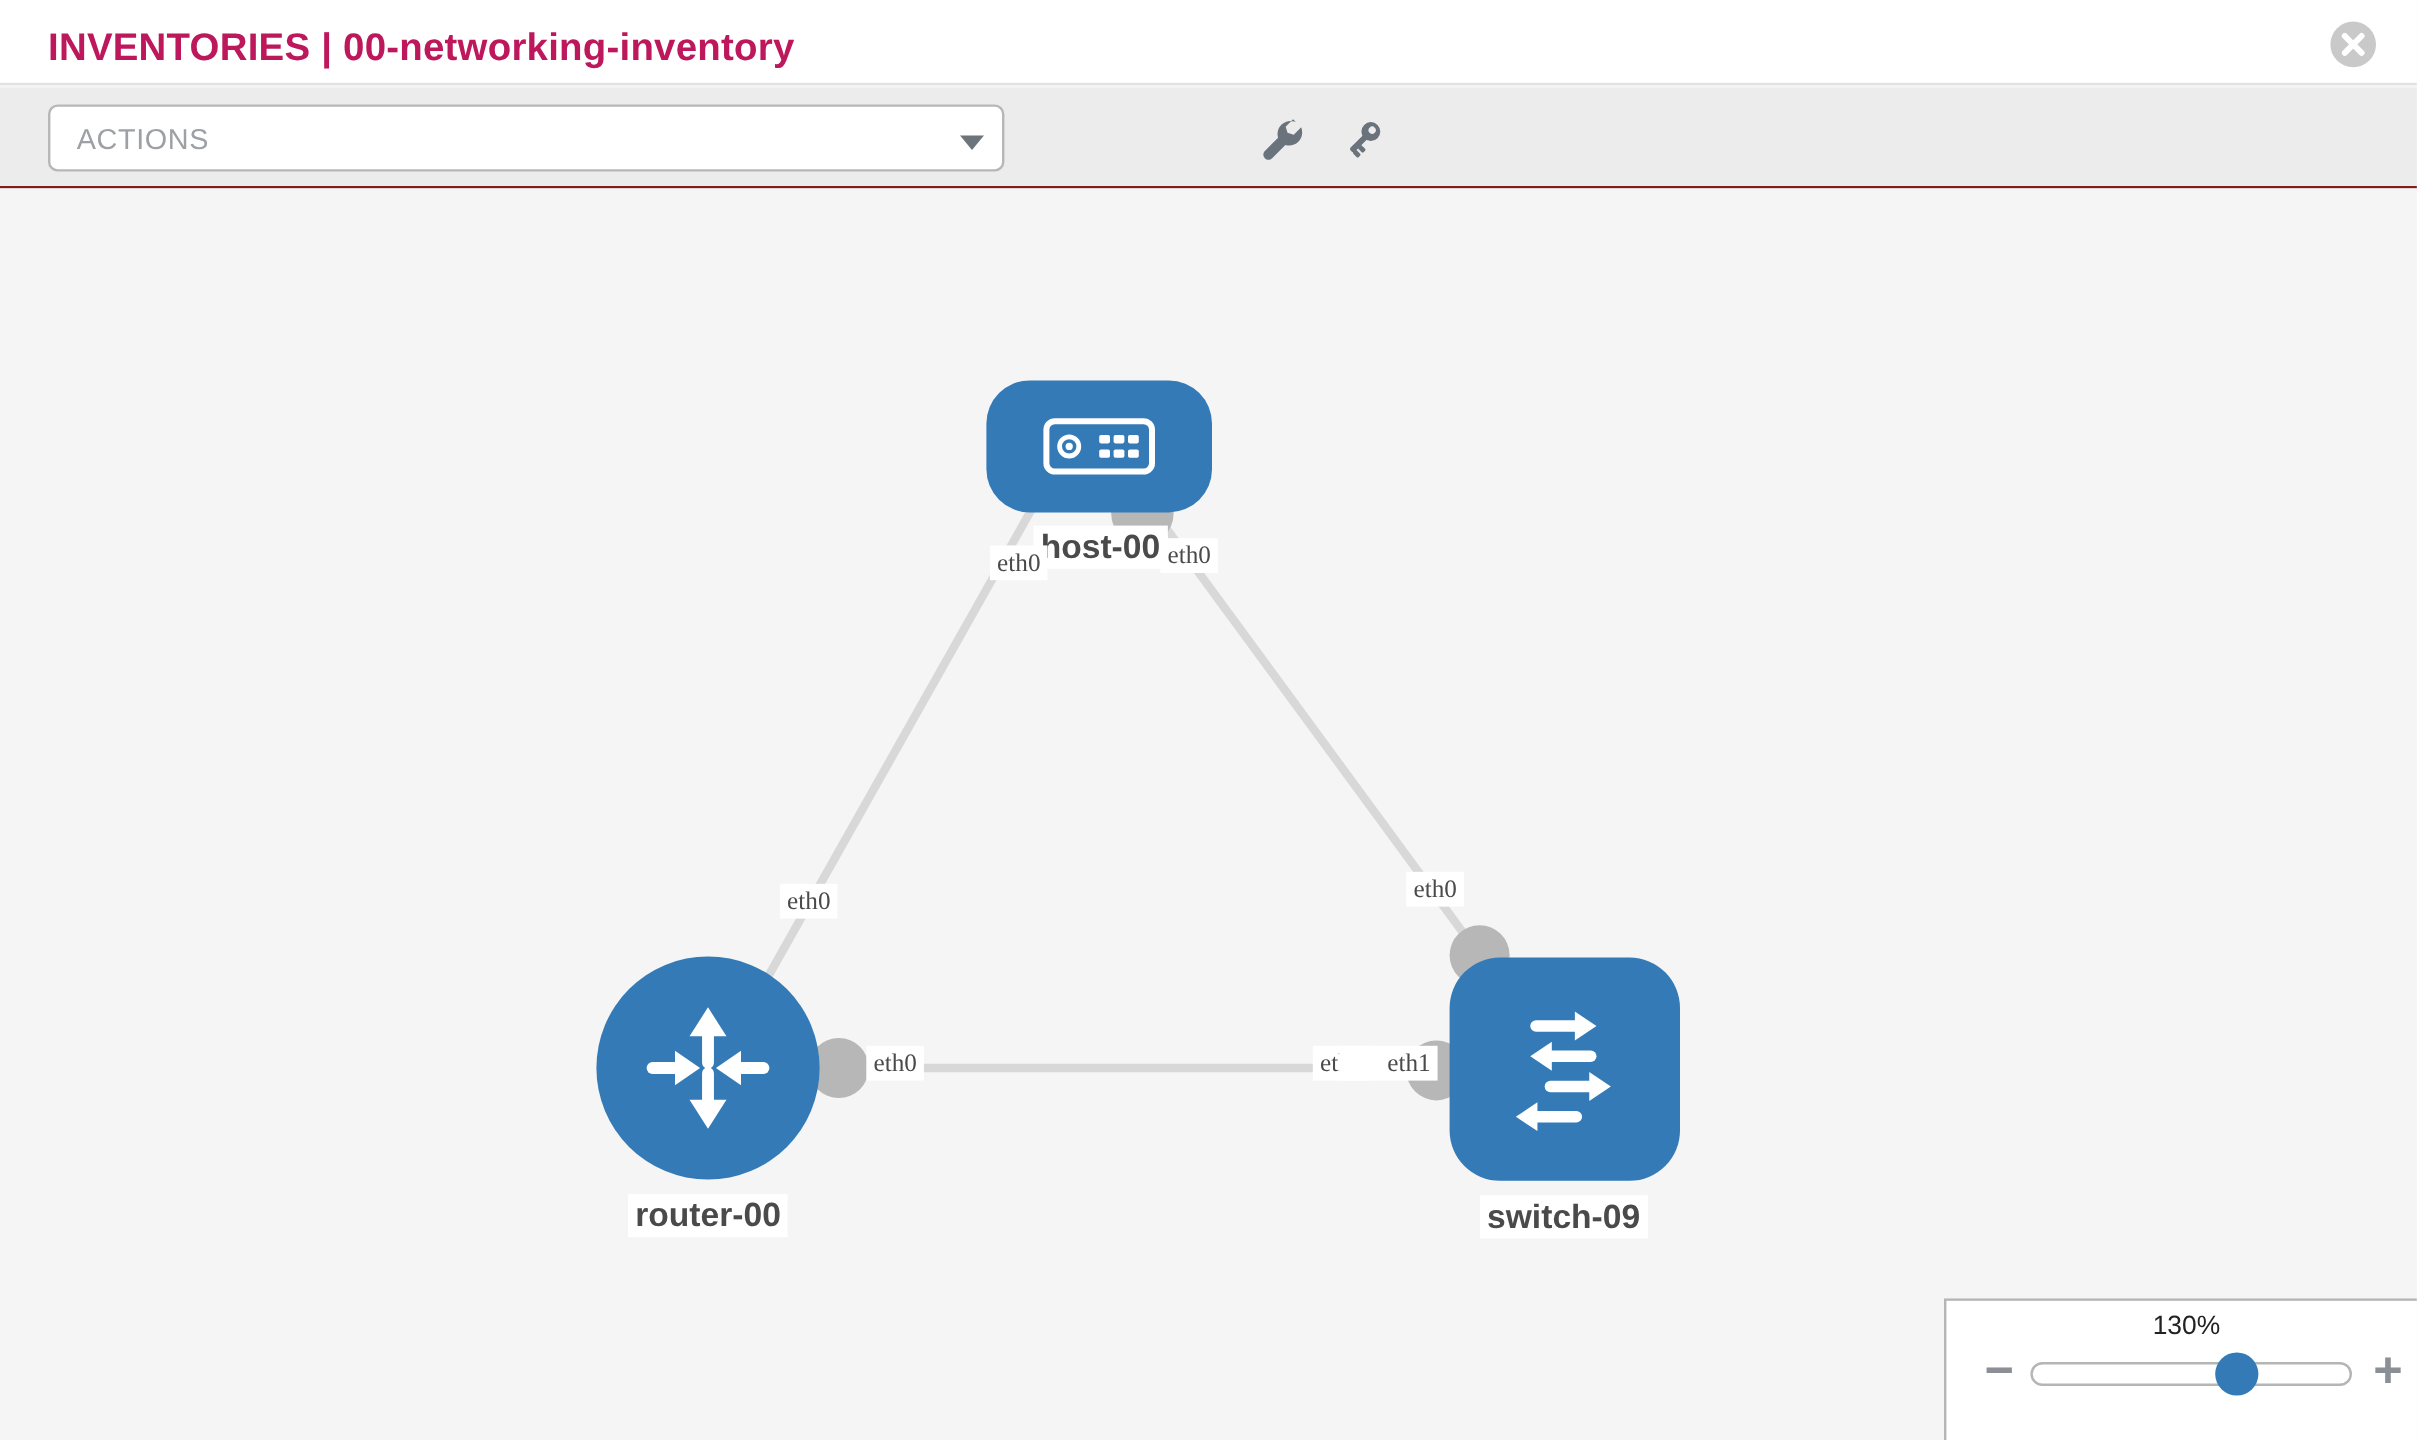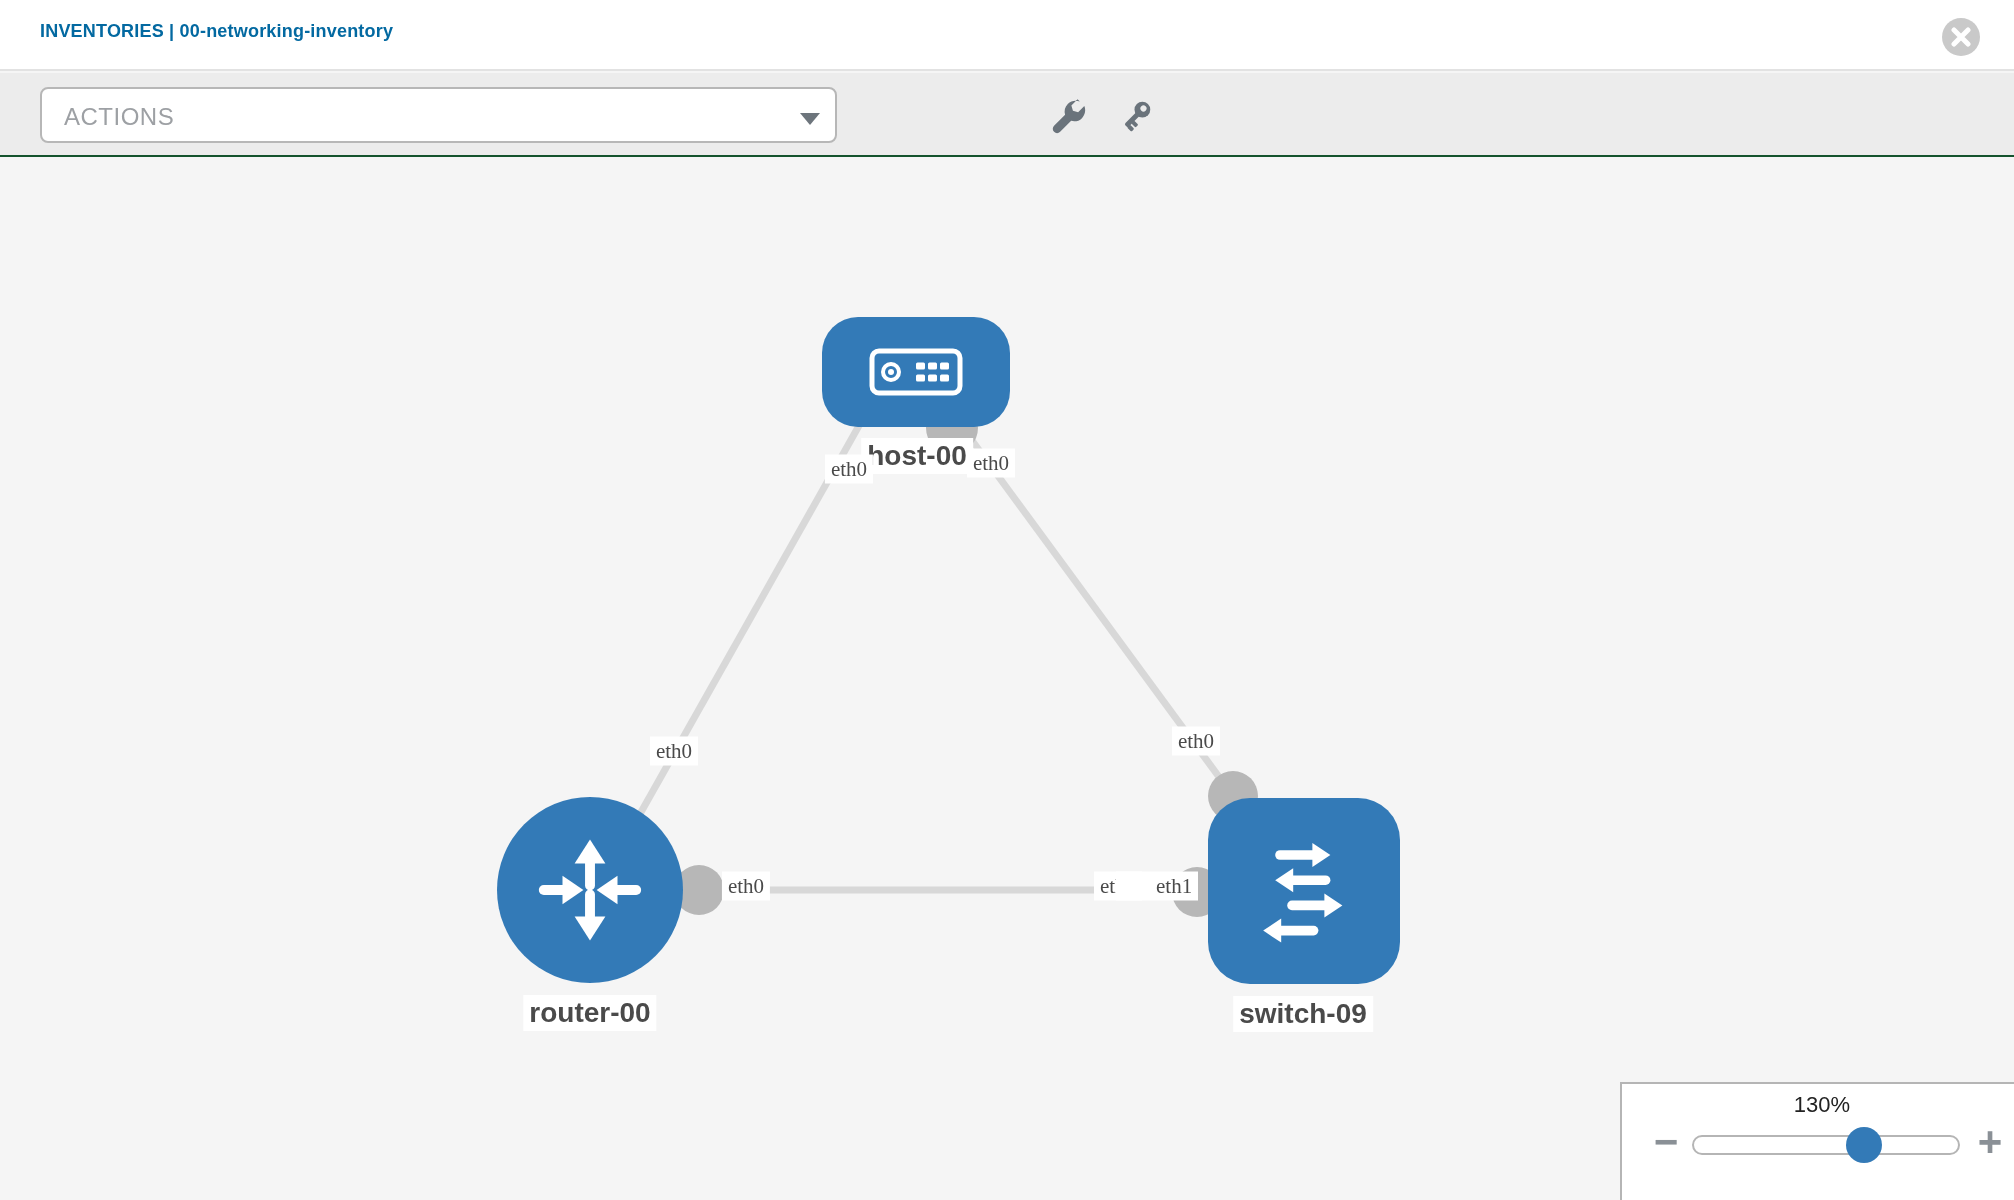--- a/index.html
+++ b/index.html
@@ -3,28 +3,28 @@
 <meta charset="utf-8">
 <style>
   * { margin:0; padding:0; box-sizing:border-box; }
   html,body { width:2014px; height:1200px; overflow:hidden;
     font-family:"Liberation Sans", sans-serif; background:#f5f5f5; }
 
   
   .header { position:absolute; left:0; top:0; width:2014px; height:71px;
     background:#ffffff; border-bottom:2px solid #e2e2e2; }
   .header-title { position:absolute; left:40px; top:21px;
-    font-size:18px; font-weight:700; color:#0369a1; letter-spacing:.2px; }
+    font-size:32px; font-weight:700; color:#be185d; letter-spacing:.2px; }
   .close-btn { position:absolute; left:1942px; top:18px; width:38px; height:38px;
     border:none; border-radius:50%; background:#c9c9c9; cursor:pointer; }
   .close-btn svg { position:absolute; left:9px; top:9px; }
 
   
   .toolbar { position:absolute; left:0; top:73px; width:2014px; height:84px;
-    background:#ececec; border-bottom:2px solid #14532d; }
+    background:#ececec; border-bottom:2px solid #7f1d1d; }
   .select-box { position:absolute; top:14px; height:56px; background:#ffffff;
     border:2px solid #b7b7b7; border-radius:8px; cursor:pointer; }
   .select-box .select-label { position:absolute; left:22px; top:14px;
     font-size:24px; color:#9da0a4; letter-spacing:.5px; }
   .chevron { position:absolute; top:24px; width:0; height:0;
     border-left:10px solid transparent; border-right:10px solid transparent;
     border-top:12px solid #6d757c; }
   .actions-box { left:40px; width:797px; }
   .actions-box .chevron { left:758px; }
   .search-box { left:1184px; width:796px; }

